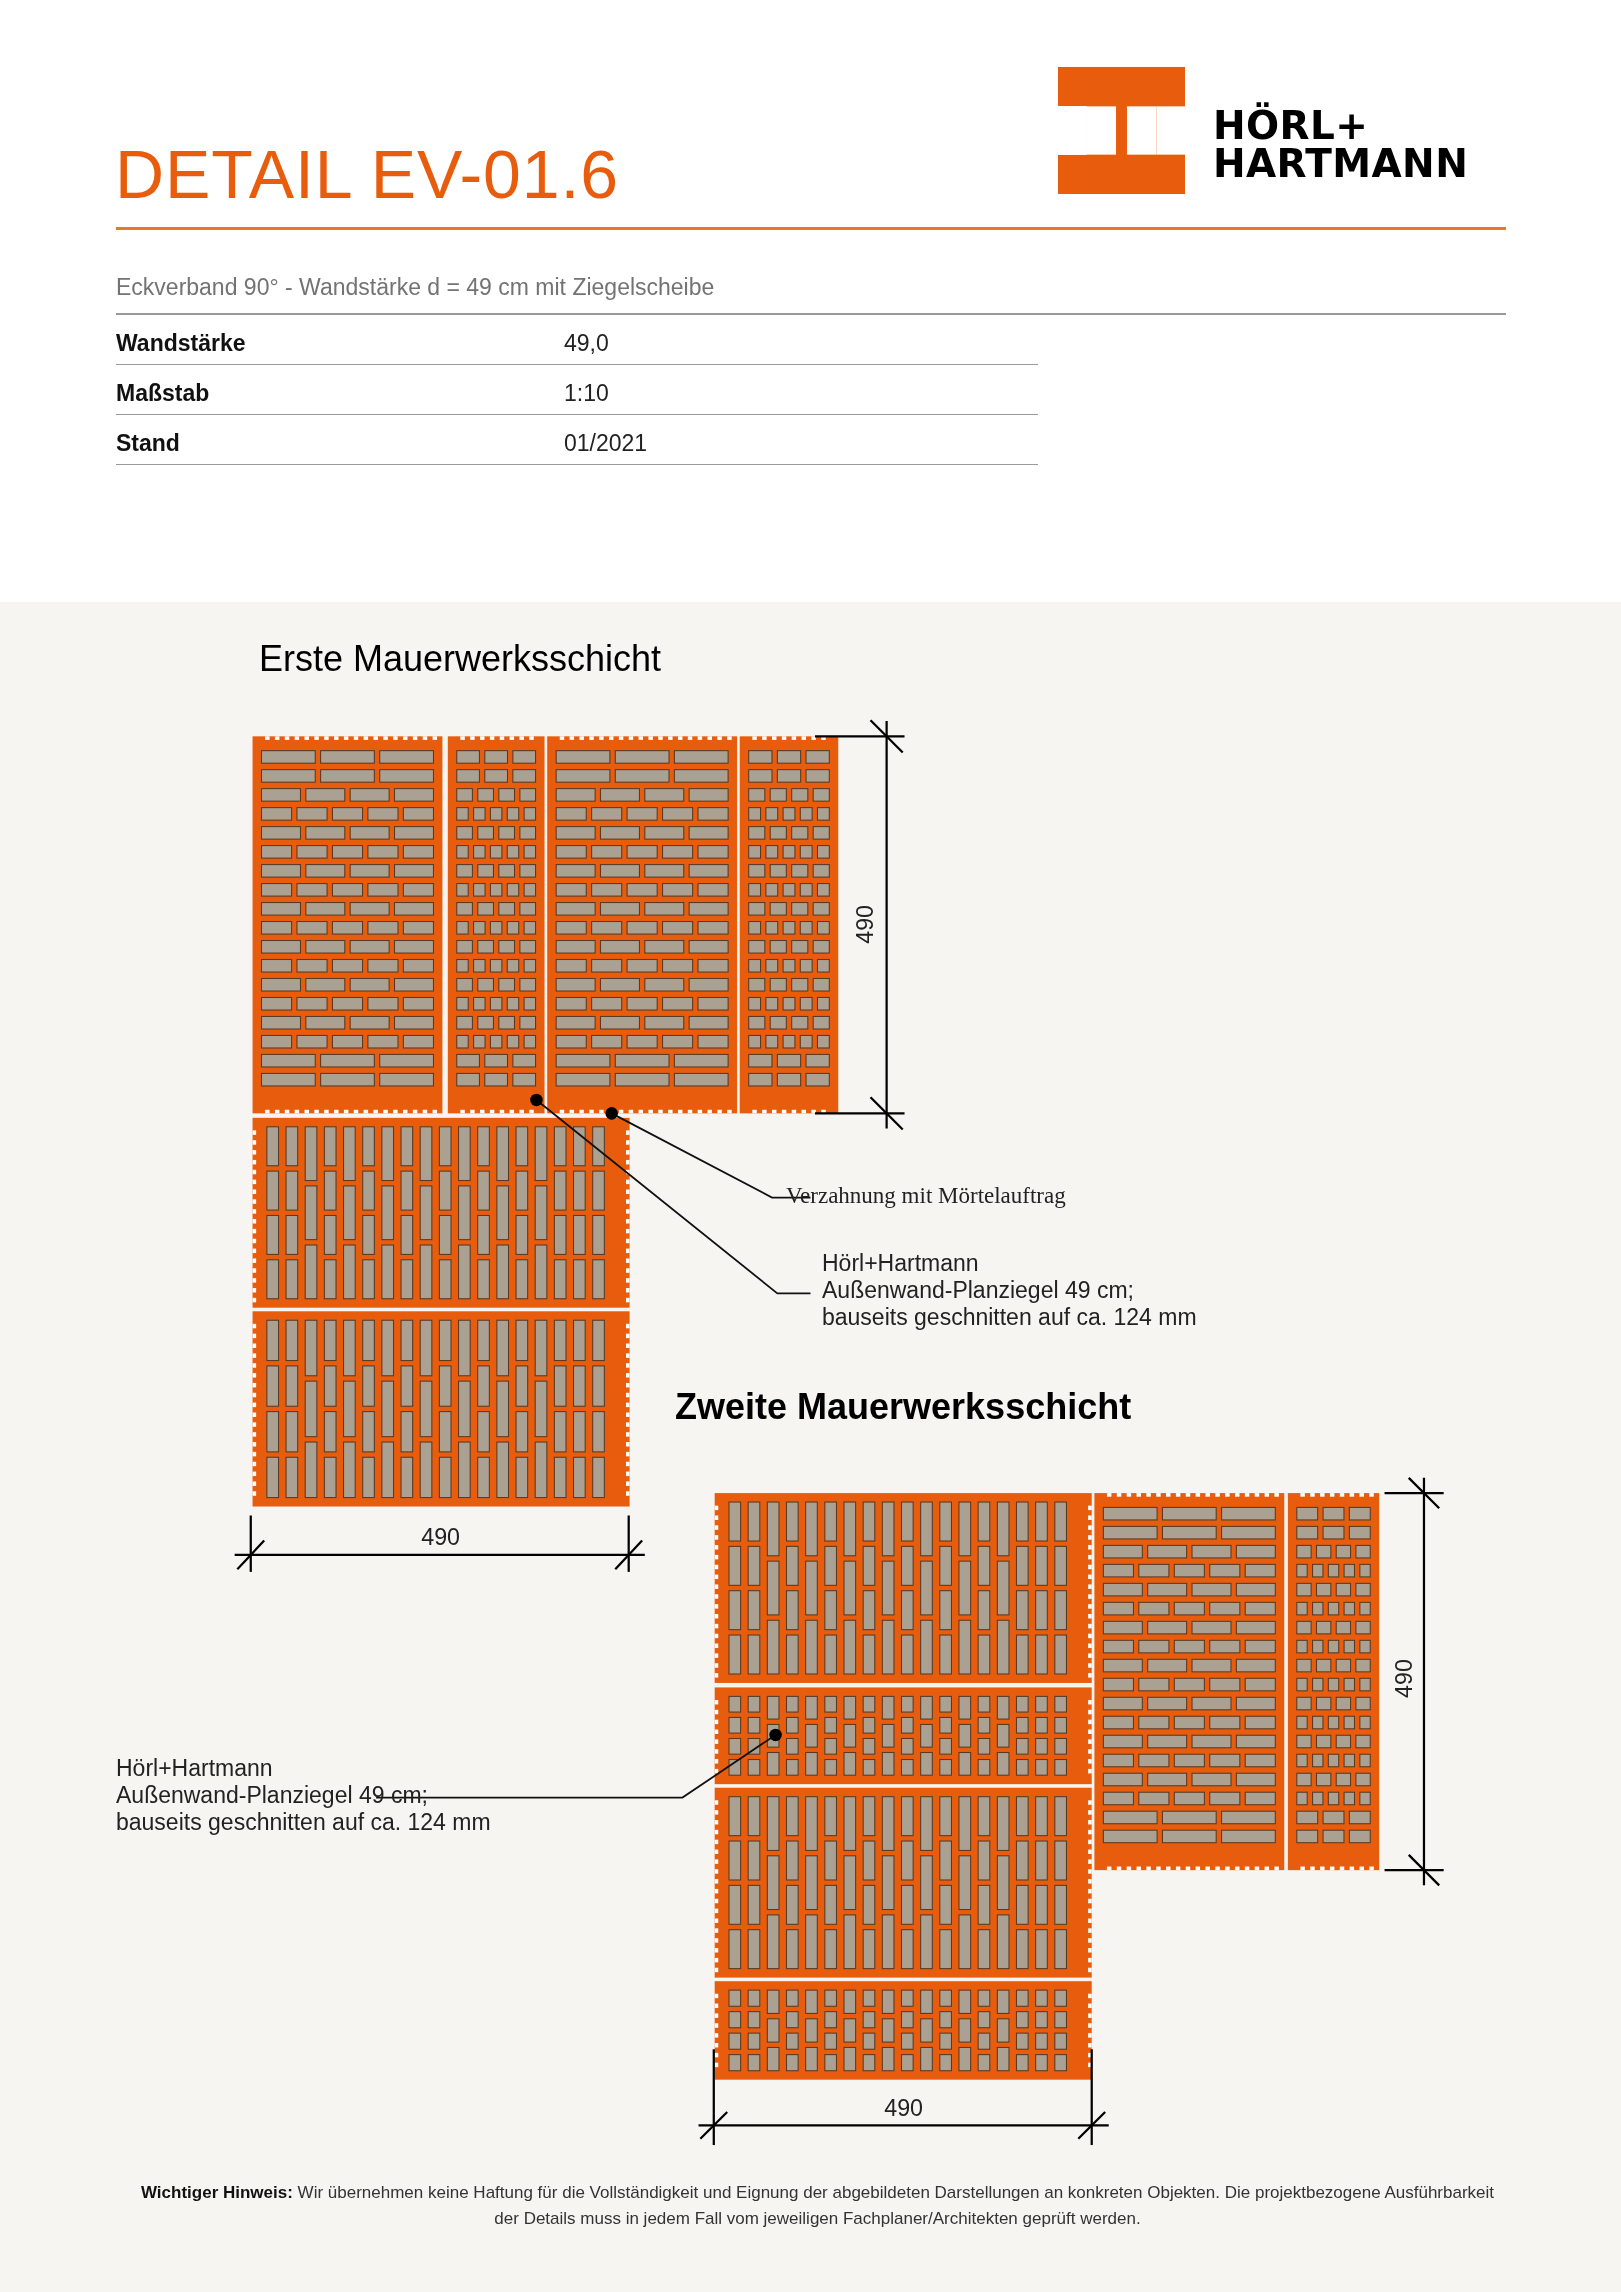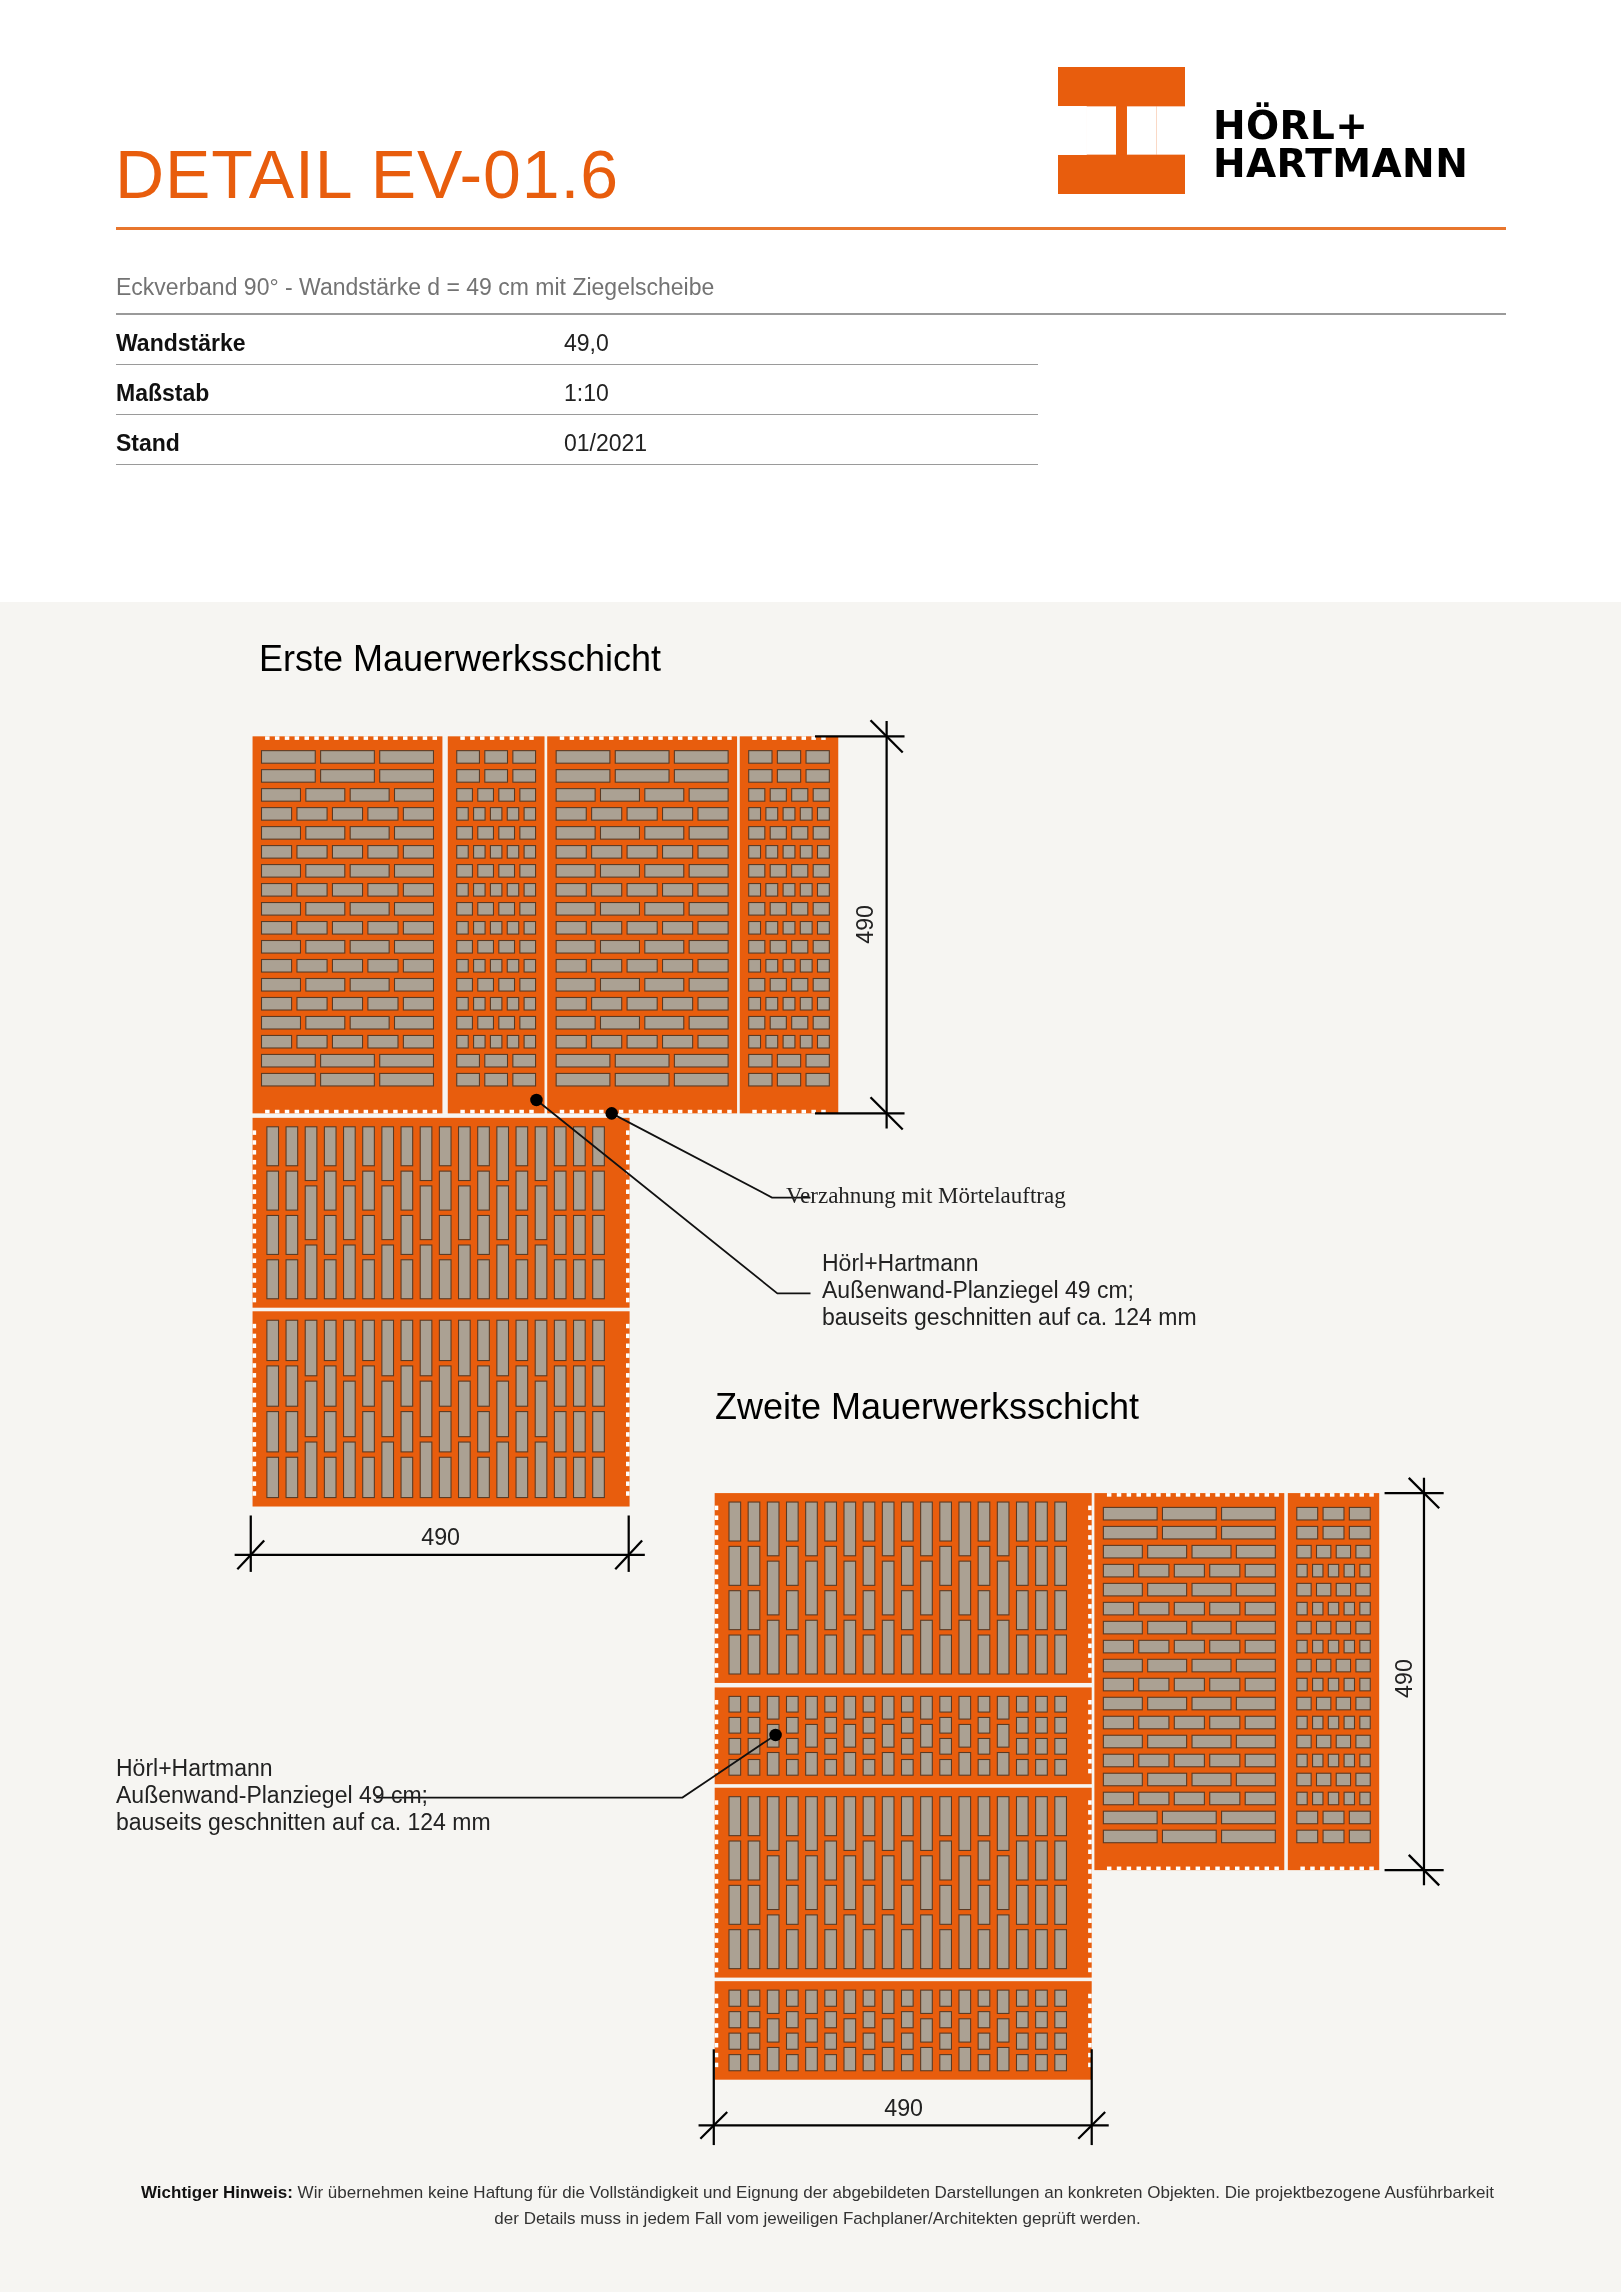--- a/index.html
+++ b/index.html
@@ -65,21 +65,21 @@
     <span class="spec-label">Maßstab</span>
     <span class="spec-value">1:10</span>
   </div>
   <div class="abs spec-row" style="top:416px">
     <span class="spec-label">Stand</span>
     <span class="spec-value">01/2021</span>
   </div>
 </div>
 
 <div class="abs section-title" style="left:259px; top:638px;">Erste Mauerwerksschicht</div>
-<div class="abs section-title" style="left:715px; top:1386px;">Zweite Mauerwerksschicht</div>
+<div class="abs section-title" style="left:675px; top:1386px;font-weight:bold;">Zweite Mauerwerksschicht</div>
 
 <svg id="drawing" class="abs" style="left:0; top:0;" width="1621" height="2293" viewBox="0 0 1810 2560">
   <g id="bricks">
       <g>
         <rect x="282" y="822" width="212" height="421" fill="#E85D0D"></rect>
         <rect x="296" y="822" width="5" height="4" fill="#fff"></rect>
         <rect x="296" y="1239" width="5" height="4" fill="#fff"></rect>
         <rect x="307" y="822" width="5" height="4" fill="#fff"></rect>
         <rect x="307" y="1239" width="5" height="4" fill="#fff"></rect>
         <rect x="318" y="822" width="5" height="4" fill="#fff"></rect>

